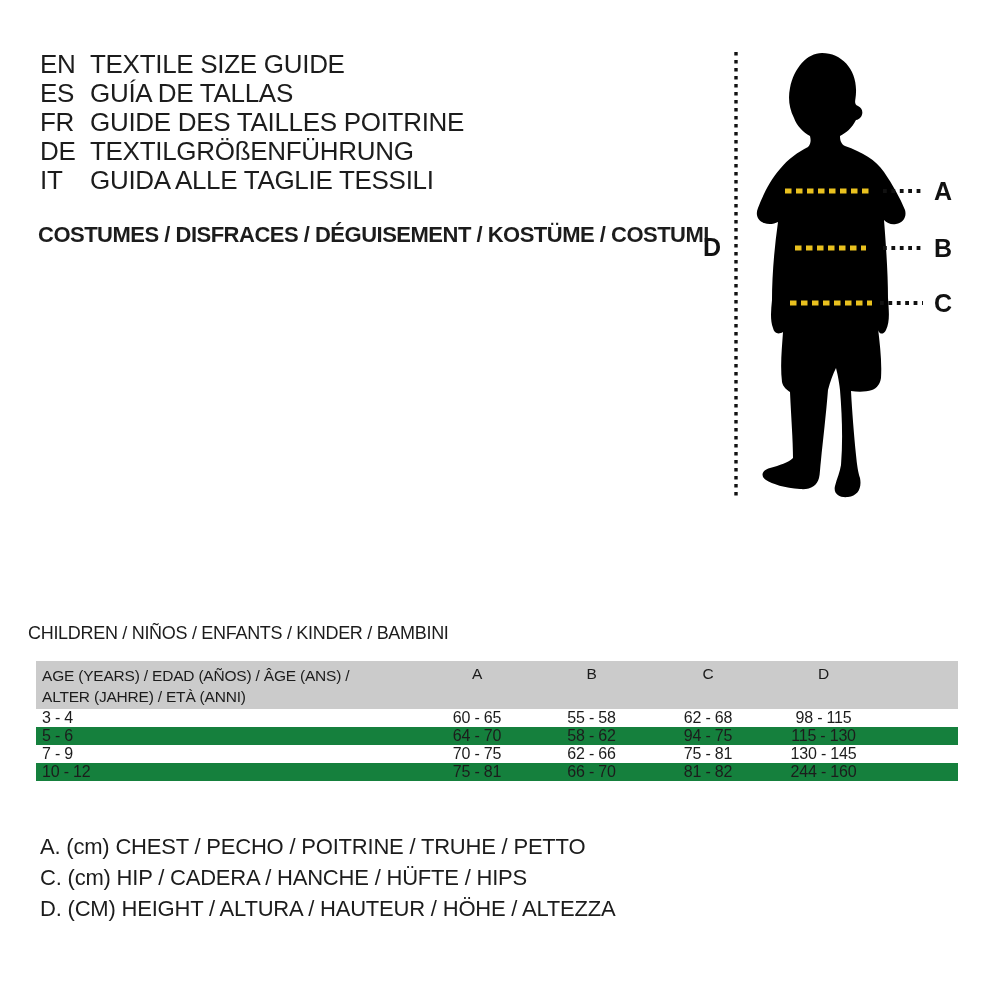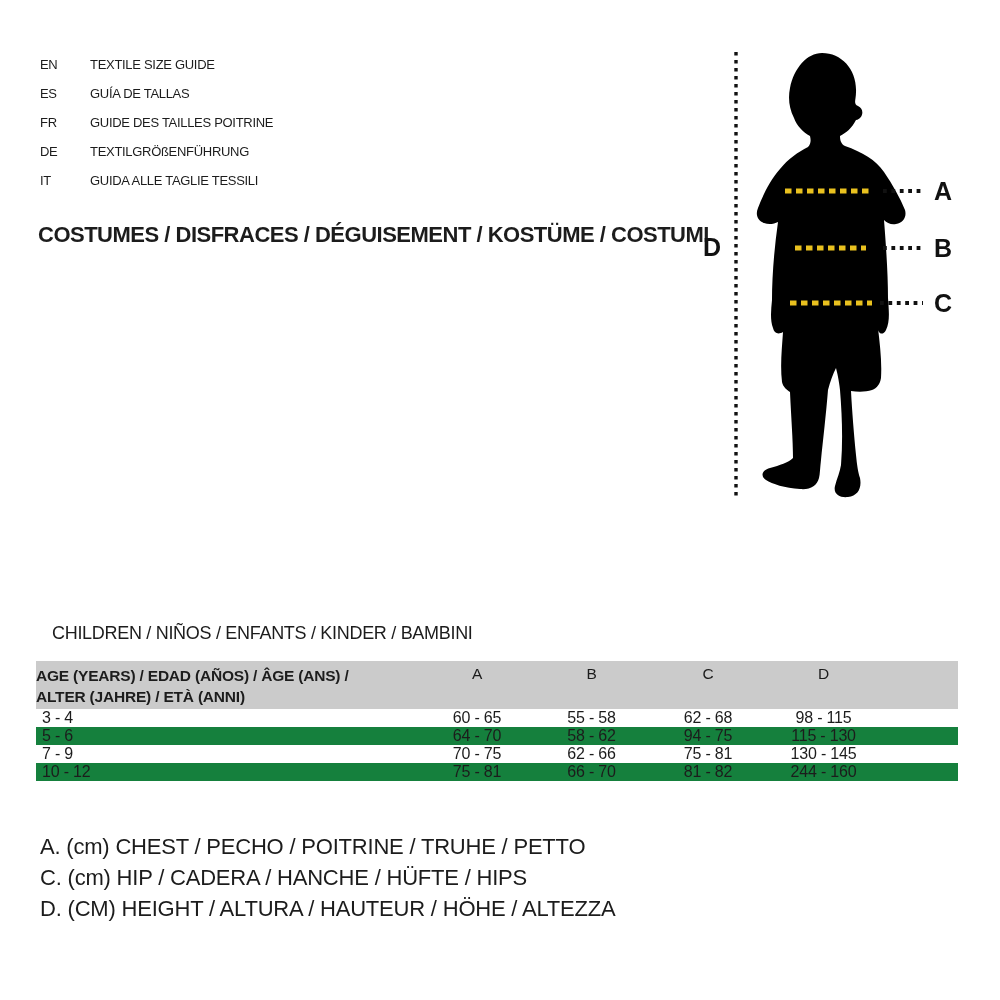--- a/index.html
+++ b/index.html
@@ -6,48 +6,48 @@
   body {
     width:1000px; height:1000px; background:#ffffff;
     font-family:"Liberation Sans", sans-serif;
     color:#1c1c1c;
     -webkit-font-smoothing:antialiased;
   }
   .page { position:relative; width:1000px; height:1000px; overflow:hidden; background:#fff; }
 
   
   .lang-list { position:absolute; left:40px; top:50px; }
-  .lang-row { display:flex; align-items:center; height:29px; font-size:13px; letter-spacing:-0.3px; }
+  .lang-row { display:flex; align-items:center; height:29px; font-size:26px; letter-spacing:-0.3px; }
   .lang-code { width:50px; flex:0 0 50px; }
 
   
   .category-title {
     position:absolute; left:38px; top:222px; margin:0;
     font-size:22px; font-weight:bold; letter-spacing:-0.5px; white-space:nowrap;
   }
 
   
   .figure-wrap { position:absolute; left:690px; top:40px; width:310px; height:470px; }
   .figure-wrap svg { display:block; }
   .meas-label { font-family:"Liberation Sans", sans-serif; font-size:25px; font-weight:bold; fill:#111; }
 
   
   .section-title {
-    position:absolute; left:52px; top:623px; margin:0;
+    position:absolute; left:28px; top:623px; margin:0;
     font-size:18px; font-weight:400; letter-spacing:-0.3px; white-space:nowrap;
   }
   table.size-table {
     position:absolute; left:36px; top:661px; width:922px;
     border-collapse:collapse; table-layout:fixed;
   }
   table.size-table th {
     background:#cbcbcb; font-weight:400; font-size:15.5px; letter-spacing:-0.2px;
     text-align:center; vertical-align:top; padding:4px 0 0 0; height:48px; box-sizing:border-box;
   }
-  table.size-table th.age-th { text-align:left; line-height:21px;font-weight:bold; }
+  table.size-table th.age-th { text-align:left; padding-left:6px; line-height:21px; }
   table.size-table th .hdr-line { display:block; }
   table.size-table td {
     height:17px; font-size:16px; letter-spacing:-0.2px;
     text-align:center; padding:0; vertical-align:middle;
   }
   table.size-table td.age-cell { text-align:left; padding-left:6px; }
   table.size-table tr.striped { background:#15803d; }
 
   
   .legend { position:absolute; left:40px; top:831px; }

